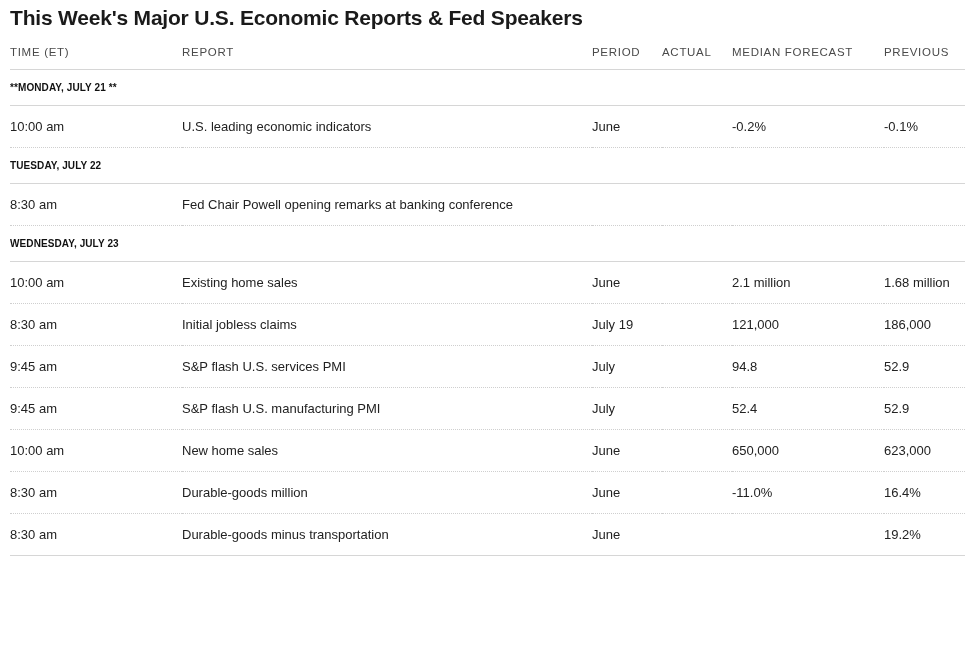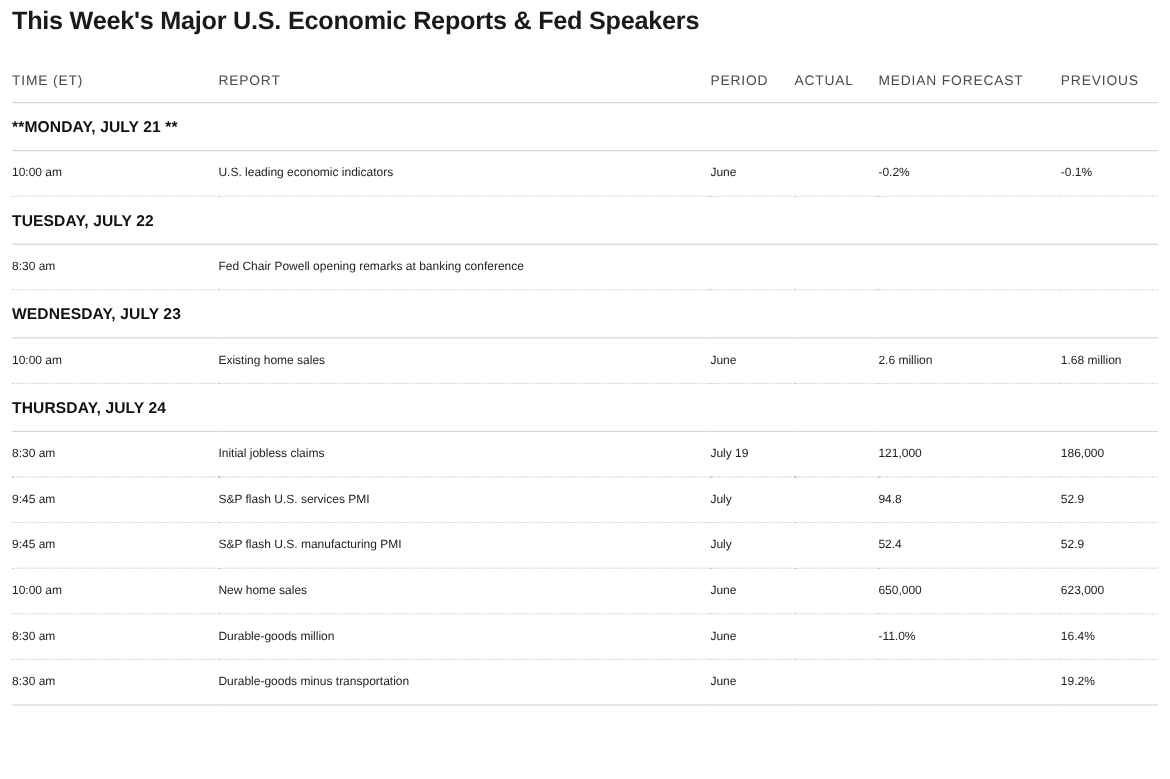--- a/index.html
+++ b/index.html
@@ -17,50 +17,50 @@
   .page {
     width: 975px;
     box-sizing: border-box;
     padding: 0 10px 0 10px;
   }
   .page-title {
     font-size: 21px;
     font-weight: bold;
     color: #1a1a1a;
     letter-spacing: -0.2px;
-    margin: 6px 0 32px 0;
+    margin: 6px 0 16px 0;
     padding-left: 0px;
   }
   table.econ {
     width: 955px;
     border-collapse: collapse;
     table-layout: fixed;
   }
   table.econ th {
     text-align: left;
     font-size: 11.5px;
     font-weight: normal;
     letter-spacing: 0.7px;
     color: #4a4a4a;
     text-transform: uppercase;
     padding: 0 0 11px 0;
     border-bottom: 1px solid #d6d6d6;
     vertical-align: bottom;
     margin-left: 11px;
   }
   table.econ td {
-    font-size: 10px;
+    font-size: 13px;
     color: #222222;
     padding: 13px 0 13px 0;
     border-bottom: 1px dotted #cfcfcf;
     vertical-align: middle;
   }
   tr.day-row td {
     font-weight: bold;
-    font-size: 13px;
+    font-size: 10px;
     letter-spacing: 0.1px;
     color: #111111;
     text-transform: uppercase;
     border-bottom: 1px solid #d6d6d6;
     padding: 12px 0 12px 0;
   }
   tr.last-row td {
     border-bottom: 1px solid #d6d6d6;
   }
   .col-time { width: 172px; }
@@ -121,25 +121,22 @@
           <td></td>
         </tr>
         <tr class="day-row">
           <td colspan="6">WEDNESDAY, JULY 23</td>
         </tr>
         <tr class="">
           <td>10:00 am</td>
           <td>Existing home sales</td>
           <td>June</td>
           <td></td>
-          <td>2.6 million</td>
+          <td>2.1 million</td>
           <td>1.68 million</td>
-        </tr>
-        <tr class="day-row">
-          <td colspan="6">THURSDAY, JULY 24</td>
         </tr>
         <tr class="">
           <td>8:30 am</td>
           <td>Initial jobless claims</td>
           <td>July 19</td>
           <td></td>
           <td>121,000</td>
           <td>186,000</td>
         </tr>
         <tr class="">

